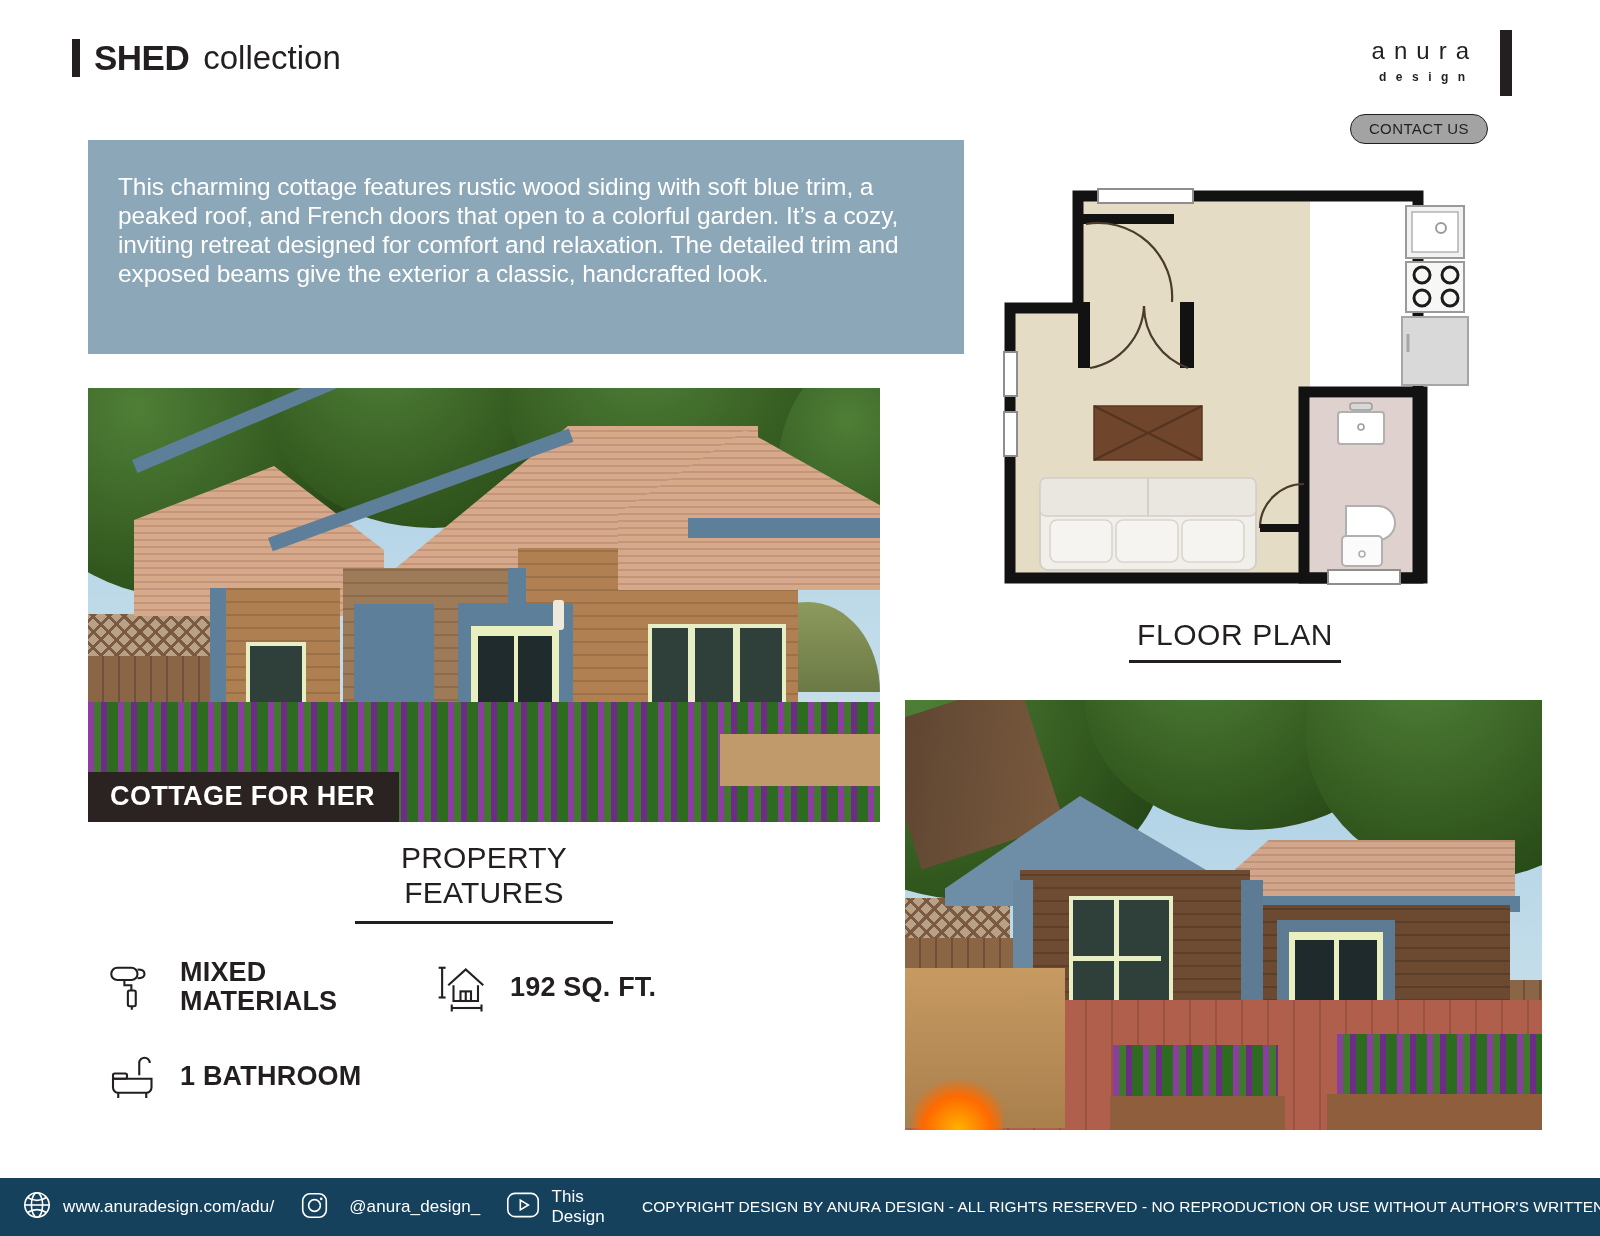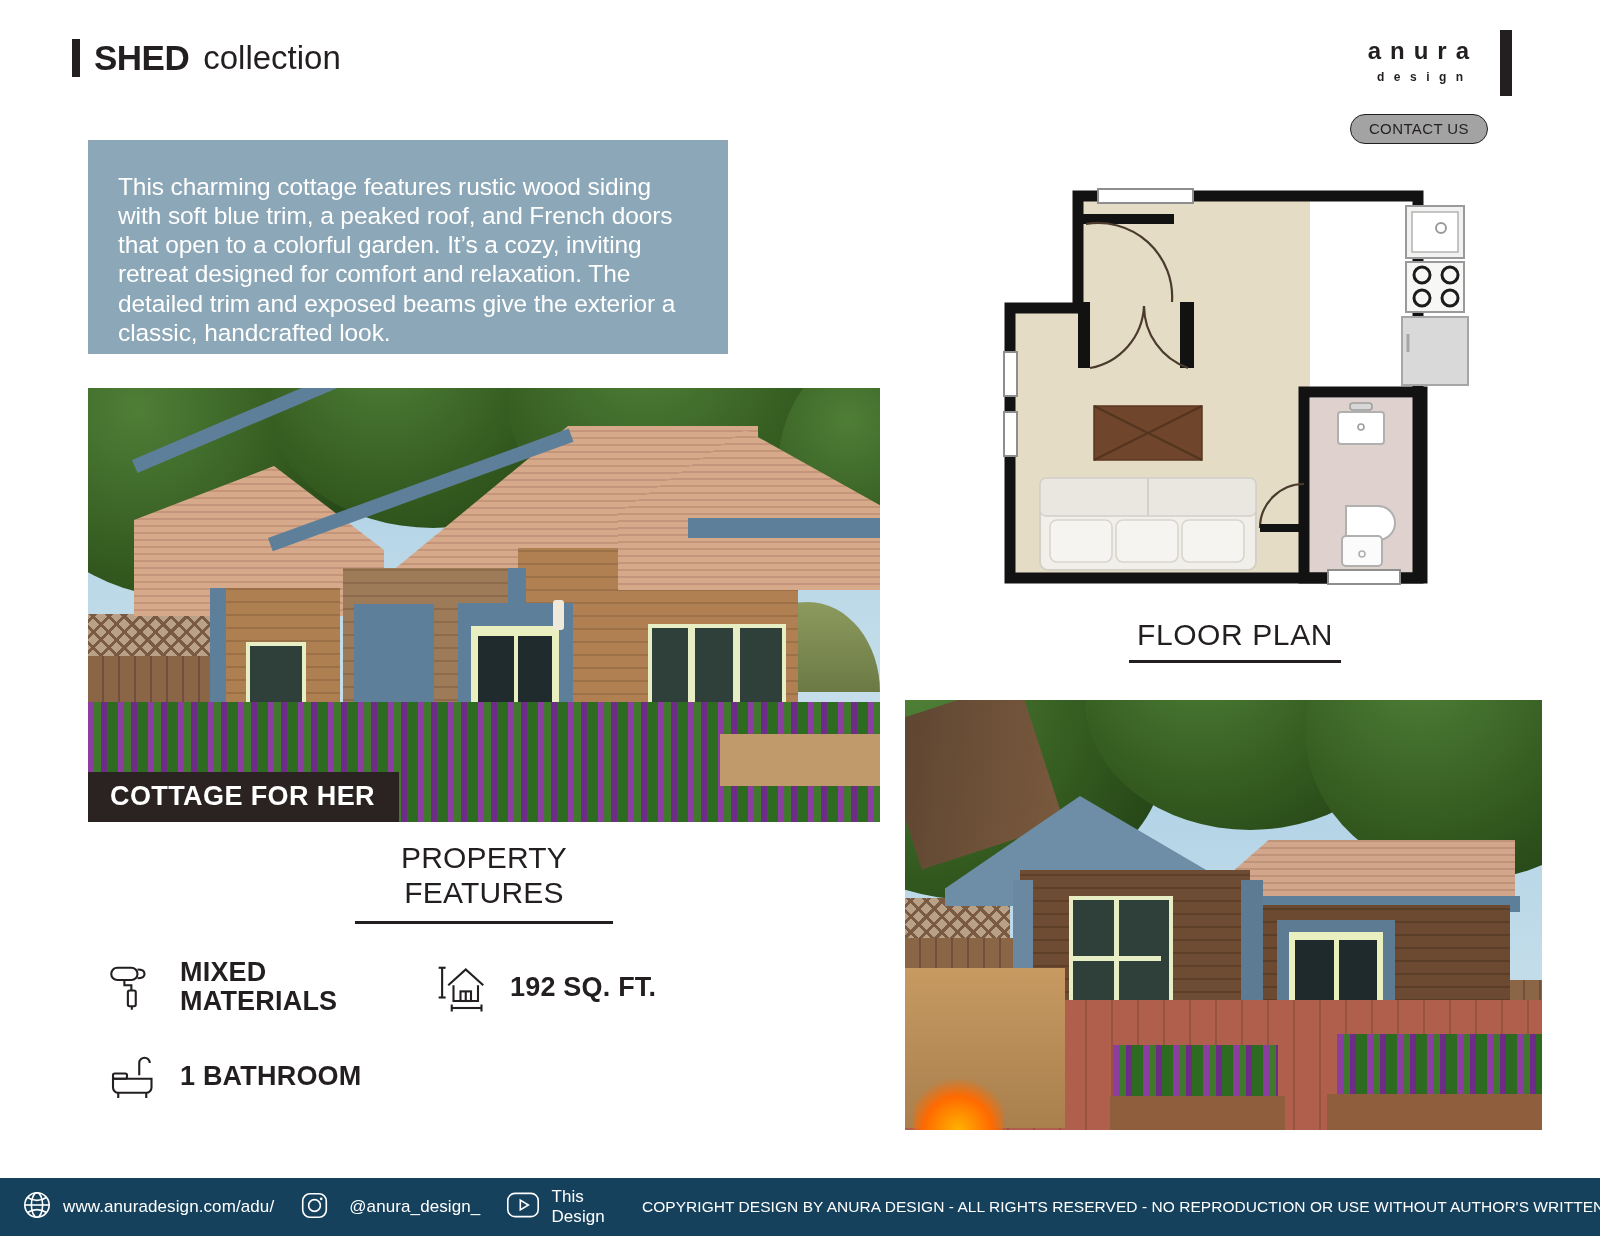--- a/index.html
+++ b/index.html
@@ -51,21 +51,21 @@
     display: flex;
     align-items: flex-start;
   }
   #logo-anura-wrap {
     text-align: center;
     padding-top: 12px;
     padding-right: 22px;
   }
   #logo-anura {
     font-size: 24px;
-    font-weight: bold;
+    font-weight: normal;
     letter-spacing: 9px;
     color: #231f20;
     line-height: 1.1;
   }
   #logo-design {
     font-size: 12px;
     font-weight: bold;
     letter-spacing: 9.5px;
     color: #231f20;
     margin-top: 6px;
@@ -97,21 +97,21 @@
     color: #231f20;
     background: #a3a3a3;
     cursor: pointer;
   }
 
   
   #description-box {
     position: absolute;
     left: 88px;
     top: 140px;
-    width: 640px;
+    width: 876px;
     height: 214px;
     background: #8ca7b7;
     box-sizing: border-box;
     padding: 32px 36px 0 30px;
   }
   #description-text {
     color: #ffffff;
     font-size: 24.5px;
     line-height: 1.19;
     letter-spacing: -0.1px;

